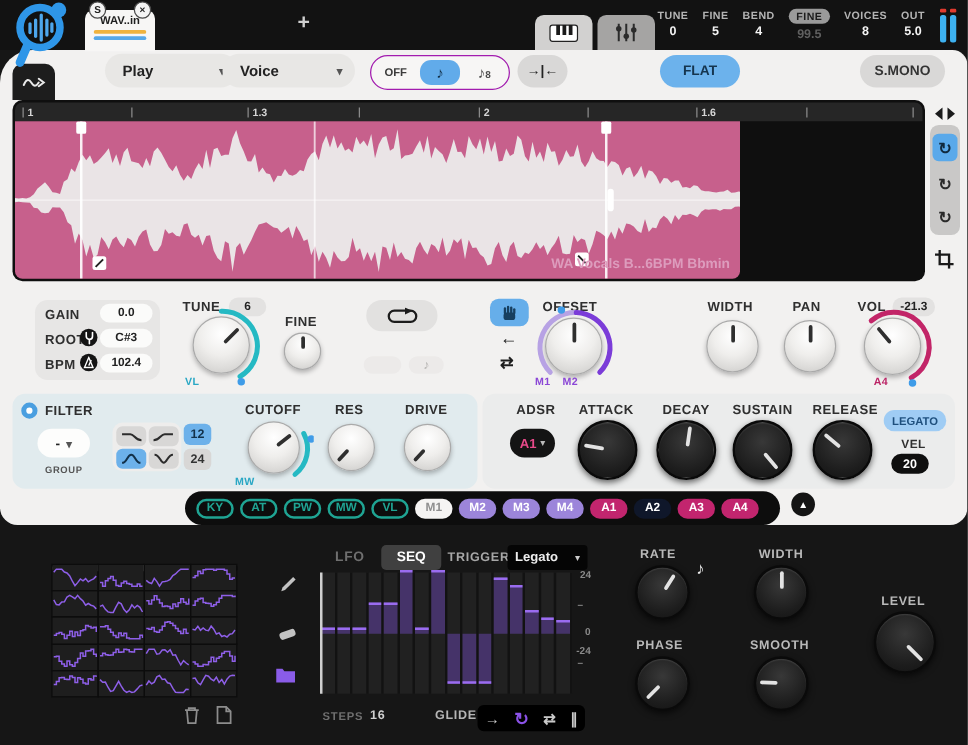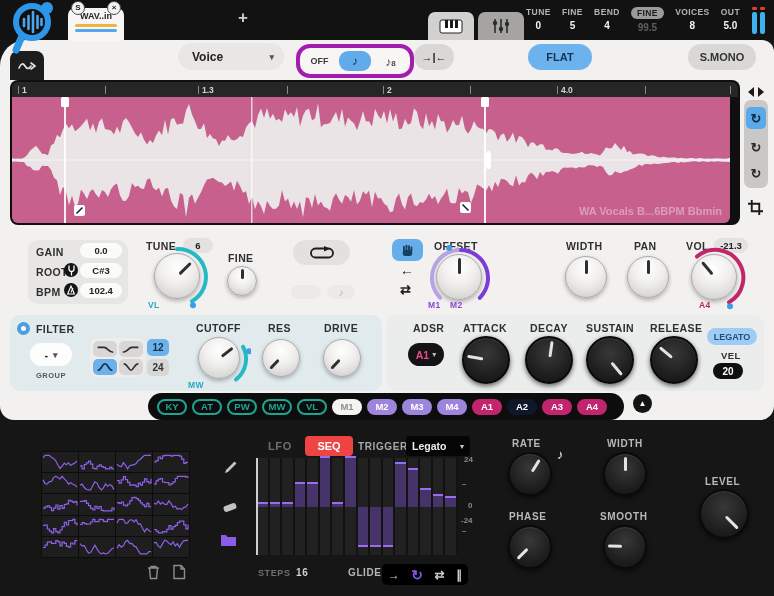--- a/index.html
+++ b/index.html
@@ -37,21 +37,21 @@
               border:1px solid #aaa;box-shadow:0 2px 4px rgba(0,0,0,.28);}
   .knob-dark{background:radial-gradient(circle at 50% 35%,#383838,#1d1d1d 65%,#121212);
              border:2px solid #0a0a0a;box-shadow:0 2px 5px rgba(0,0,0,.6),inset 0 1px 1px rgba(255,255,255,.10);}
   .pwrap{position:absolute;inset:0;}
   .pointer{position:absolute;top:7%;left:calc(50% - 1.5px);width:3px;height:36%;border-radius:2px;}
   .pl{background:#2f2f2f;} .pd{background:#e3e3e3;}
   .arcsvg{position:absolute;left:-10px;top:-10px;pointer-events:none;}
   
   #wavebox{position:absolute;left:10px;top:80px;width:730px;height:145px;background:#0f0f0f;border-radius:8px;}
   #ruler{position:absolute;left:2px;top:2px;width:726px;height:15px;background:#262626;border-radius:6px 6px 0 0;}
-  #wavearea{position:absolute;left:2px;top:17px;width:718px;height:126px;background:#c7608c;border-radius:0 0 6px 6px;overflow:hidden;}
+  #wavearea{position:absolute;left:2px;top:17px;width:580px;height:126px;background:#c7608c;border-radius:0 0 6px 6px;overflow:hidden;}
   .rtick{position:absolute;top:4px;width:1px;height:8px;background:#8a8a8a;}
   .rlab{position:absolute;top:3px;font-size:8.5px;font-weight:bold;color:#d6d6d6;}
   
   #filterzone{position:absolute;left:10px;top:315px;width:372px;height:76px;background:#e1ebee;border-radius:10px;}
   #adsrzone{position:absolute;left:386px;top:315px;width:378px;height:76px;background:#ebecec;border-radius:10px;}
   .shape-btn{width:24px;height:16px;border-radius:5px;background:#d8d7d6;display:flex;align-items:center;justify-content:center;}
   .shape-btn.sel{background:#6cb1ea;}
   
   #modbar{position:absolute;left:148px;top:393px;width:476px;height:27px;background:#0d0d0d;border-radius:14px;
           display:flex;align-items:center;gap:5px;padding:0 0 0 9px;box-sizing:border-box;}
@@ -167,26 +167,30 @@
 
   <div id="panel"></div>
 
   <div class="abs" style="left:10px;top:51px;width:34px;height:29px;background:#1d1d1d;border-radius:8px 8px 0 0;display:flex;align-items:center;justify-content:center;z-index:3">
     <svg width="20" height="12" viewBox="0 0 20 12">
       <path d="M2 8 Q5 1 8 6 T14 6" fill="none" stroke="#e8e8e8" stroke-width="1.6" stroke-linecap="round"></path>
       <path d="M14 3 l4 3 -4 3" fill="none" stroke="#e8e8e8" stroke-width="1.6" stroke-linecap="round"></path>
     </svg>
   </div>
 
+  <div class="pill dd" style="left:84px;top:43px;width:82px;height:27px;z-index:3">
+    <span>Play</span>
+    <span class="caret">▾</span>
+  </div>
   <div class="pill dd" style="left:178px;top:43px;width:82px;height:27px;z-index:3">
     <span>Voice</span>
     <span class="caret">▾</span>
   </div>
 
-  <div class="abs" style="left:296px;top:44px;width:110px;height:26px;background:#f7f6f5;border:4px solid #a21caf;border-radius:14px;display:flex;align-items:center;z-index:3">
+  <div class="abs" style="left:296px;top:44px;width:110px;height:26px;background:#f7f6f5;border:1px solid #a21caf;border-radius:14px;display:flex;align-items:center;z-index:3">
     <div style="flex:1;text-align:center;font-size:9px;font-weight:bold;color:#3c3c3c">OFF</div>
     <div style="width:32px;height:20px;background:#61abea;border-radius:9px;display:flex;align-items:center;justify-content:center">
       <span class="seg-note" style="color:#12314a">♪</span>
     </div>
     <div style="flex:1;text-align:center;color:#4a4a4a">
       <span class="seg-note">♪</span><span style="font-size:8px;font-weight:bold">8</span>
     </div>
   </div>
 
   <div class="pill" style="left:414px;top:44px;width:40px;height:26px;background:#d9d8d7;color:#222;font-size:11px;z-index:3">→|←</div>
@@ -198,21 +202,21 @@
         <div class="rtick" style="left: 6px;"></div>
         <div class="rlab" style="left: 10px;">1</div>
         <div class="rtick" style="left: 93px;"></div>
         <div class="rtick" style="left: 186px;"></div>
         <div class="rlab" style="left: 190px;">1.3</div>
         <div class="rtick" style="left: 275px;"></div>
         <div class="rtick" style="left: 371px;"></div>
         <div class="rlab" style="left: 375px;">2</div>
         <div class="rtick" style="left: 458px;"></div>
         <div class="rtick" style="left: 545px;"></div>
-        <div class="rlab" style="left: 549px;">4.0</div>
+        <div class="rlab" style="left: 549px;">1.6</div>
         <div class="rtick" style="left: 633px;"></div>
         <div class="rtick" style="left: 718px;"></div>
       </div>
     <div id="wavearea">
       <svg id="wavesvg" width="726" height="126">
           <path d="M0,63 L0.0,61.3 L3.0,61.7 L6.0,61.4 L9.0,61.7 L12.0,60.7 L15.0,58.3 L18.0,53.7 L21.0,51.3 L24.0,48.7 L27.0,52.4 L30.0,56.8 L33.0,57.1 L36.0,58.2 L39.0,48.4 L42.0,46.4 L45.0,37.8 L48.0,40.5 L51.0,32.5 L54.0,26.7 L57.0,31.2 L60.0,27.2 L63.0,34.2 L66.0,32.1 L69.0,28.9 L72.0,25.6 L75.0,21.6 L78.0,33.4 L81.0,26.3 L84.0,35.8 L87.0,24.7 L90.0,21.2 L93.0,32.0 L96.0,32.8 L99.0,33.5 L102.0,37.4 L105.0,29.4 L108.0,35.9 L111.0,24.1 L114.0,21.0 L117.0,25.1 L120.0,30.7 L123.0,36.6 L126.0,40.0 L129.0,35.2 L132.0,42.8 L135.0,47.6 L138.0,43.0 L141.0,46.1 L144.0,38.6 L147.0,33.4 L150.0,38.2 L153.0,22.7 L156.0,37.4 L159.0,22.3 L162.0,21.1 L165.0,27.8 L168.0,26.8 L171.0,26.7 L174.0,13.5 L177.0,7.0 L180.0,17.6 L183.0,24.2 L186.0,31.9 L189.0,32.1 L192.0,26.2 L195.0,41.0 L198.0,36.9 L201.0,41.5 L204.0,42.3 L207.0,49.0 L210.0,43.6 L213.0,43.8 L216.0,38.1 L219.0,42.6 L222.0,43.6 L225.0,42.1 L228.0,39.0 L231.0,40.0 L234.0,30.6 L237.0,26.2 L240.0,23.9 L243.0,31.1 L246.0,18.0 L249.0,11.4 L252.0,21.0 L255.0,11.1 L258.0,21.8 L261.0,16.8 L264.0,23.6 L267.0,21.7 L270.0,25.0 L273.0,12.3 L276.0,18.5 L279.0,15.3 L282.0,20.1 L285.0,10.1 L288.0,29.5 L291.0,18.5 L294.0,13.0 L297.0,11.7 L300.0,23.6 L303.0,21.5 L306.0,6.3 L309.0,30.2 L312.0,27.3 L315.0,26.9 L318.0,26.0 L321.0,20.2 L324.0,15.1 L327.0,25.2 L330.0,11.6 L333.0,29.8 L336.0,20.6 L339.0,23.7 L342.0,26.3 L345.0,33.3 L348.0,24.5 L351.0,14.1 L354.0,24.5 L357.0,24.3 L360.0,29.6 L363.0,11.8 L366.0,18.3 L369.0,22.3 L372.0,13.8 L375.0,26.6 L378.0,12.1 L381.0,24.6 L384.0,15.7 L387.0,32.2 L390.0,31.6 L393.0,21.7 L396.0,27.8 L399.0,26.0 L402.0,11.3 L405.0,14.8 L408.0,27.9 L411.0,32.2 L414.0,16.3 L417.0,29.2 L420.0,24.1 L423.0,32.6 L426.0,17.1 L429.0,24.4 L432.0,23.9 L435.0,35.5 L438.0,30.8 L441.0,22.9 L444.0,28.3 L447.0,27.9 L450.0,18.5 L453.0,32.2 L456.0,36.8 L459.0,31.9 L462.0,24.0 L465.0,29.6 L468.0,31.6 L471.0,31.8 L474.0,36.6 L477.0,32.0 L480.0,32.6 L483.0,35.0 L486.0,43.4 L489.0,37.7 L492.0,36.6 L495.0,44.8 L498.0,41.2 L501.0,35.6 L504.0,45.9 L507.0,39.1 L510.0,40.1 L513.0,44.0 L516.0,50.2 L519.0,45.3 L522.0,45.8 L525.0,49.2 L528.0,47.3 L531.0,47.3 L534.0,53.0 L537.0,52.6 L540.0,53.5 L543.0,51.2 L546.0,51.8 L549.0,55.2 L552.0,55.9 L555.0,56.0 L558.0,56.5 L561.0,56.9 L564.0,56.4 L567.0,56.1 L570.0,54.8 L573.0,57.1 L576.0,57.0 L579.0,56.1 L582.0,56.8 L585.0,57.4 L588.0,58.4 L591.0,54.9 L594.0,50.2 L597.0,51.6 L600.0,50.9 L603.0,46.0 L606.0,49.5 L609.0,53.1 L612.0,48.8 L615.0,54.9 L618.0,54.1 L621.0,57.6 L624.0,56.9 L627.0,56.4 L630.0,56.5 L633.0,57.3 L636.0,59.2 L639.0,58.2 L642.0,58.6 L645.0,59.8 L648.0,60.4 L651.0,59.8 L654.0,60.3 L657.0,60.8 L660.0,60.5 L663.0,60.5 L666.0,61.3 L669.0,60.7 L672.0,61.2 L675.0,61.4 L678.0,61.1 L681.0,61.0 L684.0,61.7 L687.0,61.1 L690.0,61.2 L693.0,61.8 L696.0,61.5 L699.0,61.8 L702.0,61.6 L705.0,61.2 L708.0,61.6 L711.0,61.7 L714.0,61.8 L717.0,61.1 L720.0,60.9 L723.0,61.0 L726,63 L723.0,64.8 L720.0,64.5 L717.0,64.9 L714.0,64.7 L711.0,64.7 L708.0,64.6 L705.0,64.3 L702.0,64.7 L699.0,64.2 L696.0,65.1 L693.0,64.4 L690.0,64.2 L687.0,65.0 L684.0,64.2 L681.0,64.3 L678.0,64.7 L675.0,65.1 L672.0,65.6 L669.0,64.9 L666.0,66.0 L663.0,65.1 L660.0,65.0 L657.0,65.7 L654.0,66.1 L651.0,66.2 L648.0,66.7 L645.0,66.9 L642.0,66.5 L639.0,67.4 L636.0,67.0 L633.0,66.9 L630.0,69.1 L627.0,67.4 L624.0,70.1 L621.0,71.6 L618.0,72.4 L615.0,73.9 L612.0,74.4 L609.0,76.3 L606.0,75.6 L603.0,74.3 L600.0,78.1 L597.0,78.4 L594.0,75.2 L591.0,70.1 L588.0,68.8 L585.0,69.9 L582.0,68.6 L579.0,68.2 L576.0,68.3 L573.0,70.3 L570.0,70.4 L567.0,70.1 L564.0,71.6 L561.0,70.4 L558.0,70.4 L555.0,70.8 L552.0,70.4 L549.0,72.3 L546.0,76.7 L543.0,75.1 L540.0,73.9 L537.0,74.9 L534.0,74.8 L531.0,79.0 L528.0,75.0 L525.0,82.3 L522.0,77.9 L519.0,75.6 L516.0,78.6 L513.0,85.5 L510.0,84.9 L507.0,88.6 L504.0,78.2 L501.0,89.3 L498.0,87.8 L495.0,84.1 L492.0,82.3 L489.0,81.8 L486.0,89.9 L483.0,84.8 L480.0,94.6 L477.0,88.2 L474.0,94.1 L471.0,91.2 L468.0,89.0 L465.0,87.6 L462.0,98.3 L459.0,106.0 L456.0,95.0 L453.0,93.7 L450.0,96.5 L447.0,91.0 L444.0,105.9 L441.0,106.4 L438.0,105.6 L435.0,91.6 L432.0,97.5 L429.0,101.6 L426.0,107.2 L423.0,99.0 L420.0,102.2 L417.0,96.8 L414.0,102.4 L411.0,106.1 L408.0,105.0 L405.0,109.3 L402.0,107.7 L399.0,96.4 L396.0,99.9 L393.0,112.5 L390.0,107.2 L387.0,96.5 L384.0,101.5 L381.0,114.2 L378.0,115.3 L375.0,108.8 L372.0,106.4 L369.0,100.9 L366.0,101.4 L363.0,94.7 L360.0,110.3 L357.0,93.5 L354.0,97.4 L351.0,94.3 L348.0,103.6 L345.0,107.5 L342.0,92.9 L339.0,104.8 L336.0,99.9 L333.0,98.1 L330.0,106.8 L327.0,102.5 L324.0,96.3 L321.0,101.3 L318.0,113.8 L315.0,111.0 L312.0,110.0 L309.0,104.5 L306.0,108.6 L303.0,97.0 L300.0,111.0 L297.0,101.2 L294.0,100.2 L291.0,120.6 L288.0,104.3 L285.0,112.0 L282.0,104.5 L279.0,111.5 L276.0,101.6 L273.0,104.4 L270.0,93.1 L267.0,108.5 L264.0,111.8 L261.0,112.0 L258.0,108.9 L255.0,103.8 L252.0,117.1 L249.0,109.3 L246.0,104.3 L243.0,112.3 L240.0,99.8 L237.0,107.1 L234.0,94.3 L231.0,95.8 L228.0,88.9 L225.0,83.7 L222.0,93.7 L219.0,84.6 L216.0,87.0 L213.0,89.1 L210.0,85.6 L207.0,84.9 L204.0,82.9 L201.0,80.8 L198.0,81.8 L195.0,82.6 L192.0,88.3 L189.0,95.2 L186.0,100.7 L183.0,106.8 L180.0,97.3 L177.0,100.8 L174.0,120.3 L171.0,97.7 L168.0,96.0 L165.0,112.0 L162.0,109.4 L159.0,103.5 L156.0,91.1 L153.0,91.8 L150.0,99.4 L147.0,90.7 L144.0,93.2 L141.0,90.8 L138.0,81.5 L135.0,82.5 L132.0,92.1 L129.0,91.5 L126.0,88.7 L123.0,90.0 L120.0,86.1 L117.0,98.9 L114.0,103.7 L111.0,103.9 L108.0,98.6 L105.0,86.6 L102.0,88.2 L99.0,92.3 L96.0,100.1 L93.0,95.0 L90.0,93.1 L87.0,100.7 L84.0,97.5 L81.0,92.2 L78.0,94.5 L75.0,102.3 L72.0,96.5 L69.0,92.6 L66.0,106.7 L63.0,109.4 L60.0,98.7 L57.0,108.2 L54.0,95.1 L51.0,89.8 L48.0,98.0 L45.0,83.2 L42.0,80.8 L39.0,72.7 L36.0,68.9 L33.0,69.0 L30.0,68.7 L27.0,73.2 L24.0,73.6 L21.0,73.0 L18.0,69.6 L15.0,69.2 L12.0,65.1 L9.0,65.0 L6.0,64.7 L3.0,64.4 L0.0,64.7 Z" fill="#eae4e6"></path>
           <line x1="0" y1="63" x2="726" y2="63" stroke="rgba(255,255,255,.55)" stroke-width="1"></line>
           <rect x="52" y="0" width="2" height="126" fill="#fff" opacity=".9"></rect>
           <rect x="49" y="0" width="8" height="10" rx="1.5" fill="#fff"></rect>
           <rect x="239" y="0" width="1.5" height="126" fill="#fff" opacity=".7"></rect>
@@ -550,21 +554,21 @@
         <rect x="1.5" y="6.5" width="13" height="6" rx="2.5" transform="rotate(-20 8 9.5)" fill="#c2c2c2"></rect>
       </svg>
   </div>
   <div class="tool" style="left:220px;top:533px">
     <svg width="17" height="14" viewBox="0 0 17 14">
         <path d="M1 2 h5 l1.5 2 H16 v9 H1 Z" fill="#8a5ce8"></path>
       </svg>
   </div>
 
   <div class="ddim" style="left:268px;top:440px;font-size:11px">LFO</div>
-  <div class="abs" style="left:305px;top:436px;width:48px;height:20px;background:#ef4444;border-radius:4px;color:#fff;font-size:11px;font-weight:bold;display:flex;align-items:center;justify-content:center">SEQ</div>
+  <div class="abs" style="left:305px;top:436px;width:48px;height:20px;background:#404040;border-radius:4px;color:#fff;font-size:11px;font-weight:bold;display:flex;align-items:center;justify-content:center">SEQ</div>
   <div class="dlbl" style="left:358px;top:441px;color:#a8a8a8">TRIGGER</div>
   <div class="abs" style="left:406px;top:436px;width:64px;height:20px;background:#050505;border-radius:3px;display:flex;align-items:center;justify-content:space-between;padding:0 6px;box-sizing:border-box">
     <span style="color:#ededed;font-size:10.5px;font-weight:bold">Legato</span>
     <span style="color:#ccc;font-size:8px">▾</span>
   </div>
 
   <div class="abs" style="left:256px;top:458px;width:1.5px;height:97px;background:#cfcfcf;z-index:2"></div>
   <div id="seqgrid">
       <div class="seqcol">
         <div class="seqbar" style="bottom: 48.5px; height: 2.02083px; border-top: 2px solid rgb(154, 108, 240);"></div>

